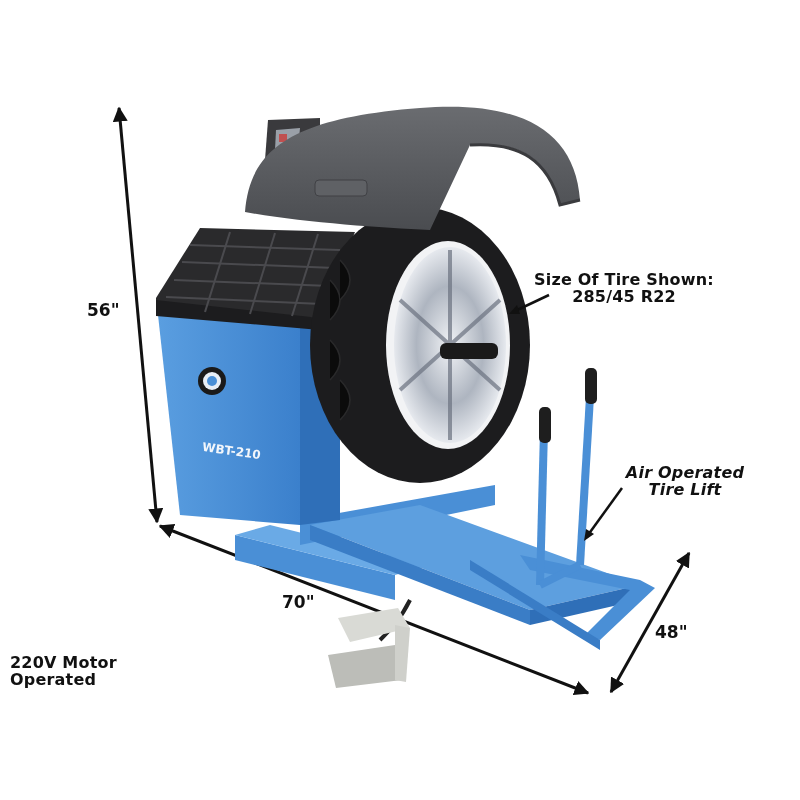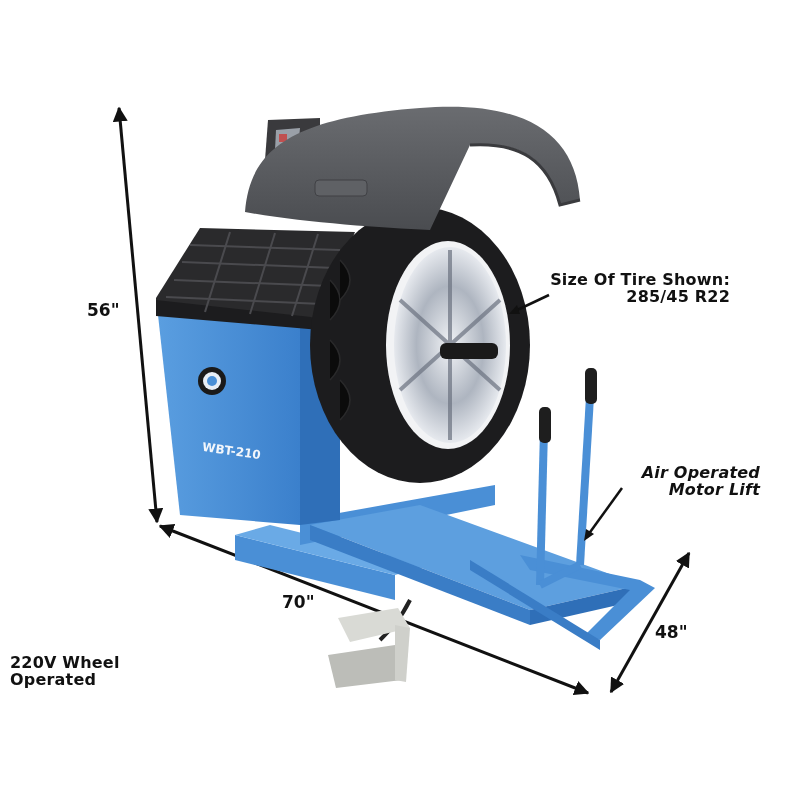--- a/index.html
+++ b/index.html
@@ -2,21 +2,21 @@
 <html><head>
 <meta charset="utf-8">
 <style>
   html, body { margin: 0; padding: 0; background: #ffffff; }
   body { width: 800px; height: 800px; position: relative; overflow: hidden;
          font-family: "DejaVu Sans", "Liberation Sans", sans-serif; }
   #stage { position: absolute; left: 0; top: 0; width: 800px; height: 800px; }
   .label { position: absolute; color: #111; font-weight: bold; white-space: nowrap; line-height: 1.05; }
   .dim { font-size: 17px; }
   .callout { font-size: 16px; letter-spacing: 0.2px; }
-  .center { text-align: right; }
+  .center { text-align: center; }
 </style>
 </head>
 <body>
 
 <div id="stage">
   <svg width="800" height="800" viewBox="0 0 800 800">
     <defs>
       <marker id="arr" viewBox="0 0 10 10" refX="9" refY="5" markerWidth="5" markerHeight="5" orient="auto-start-reverse">
         <path d="M0,0 L10,5 L0,10 z" fill="#111"></path>
       </marker>
@@ -136,26 +136,26 @@
     <div>Size Of Tire Shown:</div>
     <div>285/45 R22</div>
   </div>
   <svg style="position:absolute; left:505px; top:290px;" width="50" height="30">
     <line x1="44" y1="5" x2="8" y2="22" stroke="#111" stroke-width="2.5"></line>
     <polygon points="4,24 12,15 15,24" fill="#111"></polygon>
   </svg>
 
   <div class="label callout center" style="left:610px; top:465px; width:150px;font-style:italic;">
     <div>Air Operated</div>
-    <div>Motor Lift</div>
+    <div>Tire Lift</div>
   </div>
   <svg style="position:absolute; left:578px; top:485px;" width="50" height="60">
     <line x1="44" y1="3" x2="10" y2="50" stroke="#111" stroke-width="2.5"></line>
     <polygon points="6,56 8,44 16,49" fill="#111"></polygon>
   </svg>
 
   <div class="label callout" style="left:10px; top:655px;">
-    <div>220V Wheel</div>
+    <div>220V Motor</div>
     <div>Operated</div>
   </div>
 
   <div class="label" style="left:202px; top:445px; color:#f2f6fb; font-size:12px; transform:rotate(8deg);">WBT-210</div>
 </div>
 
 </body></html>

